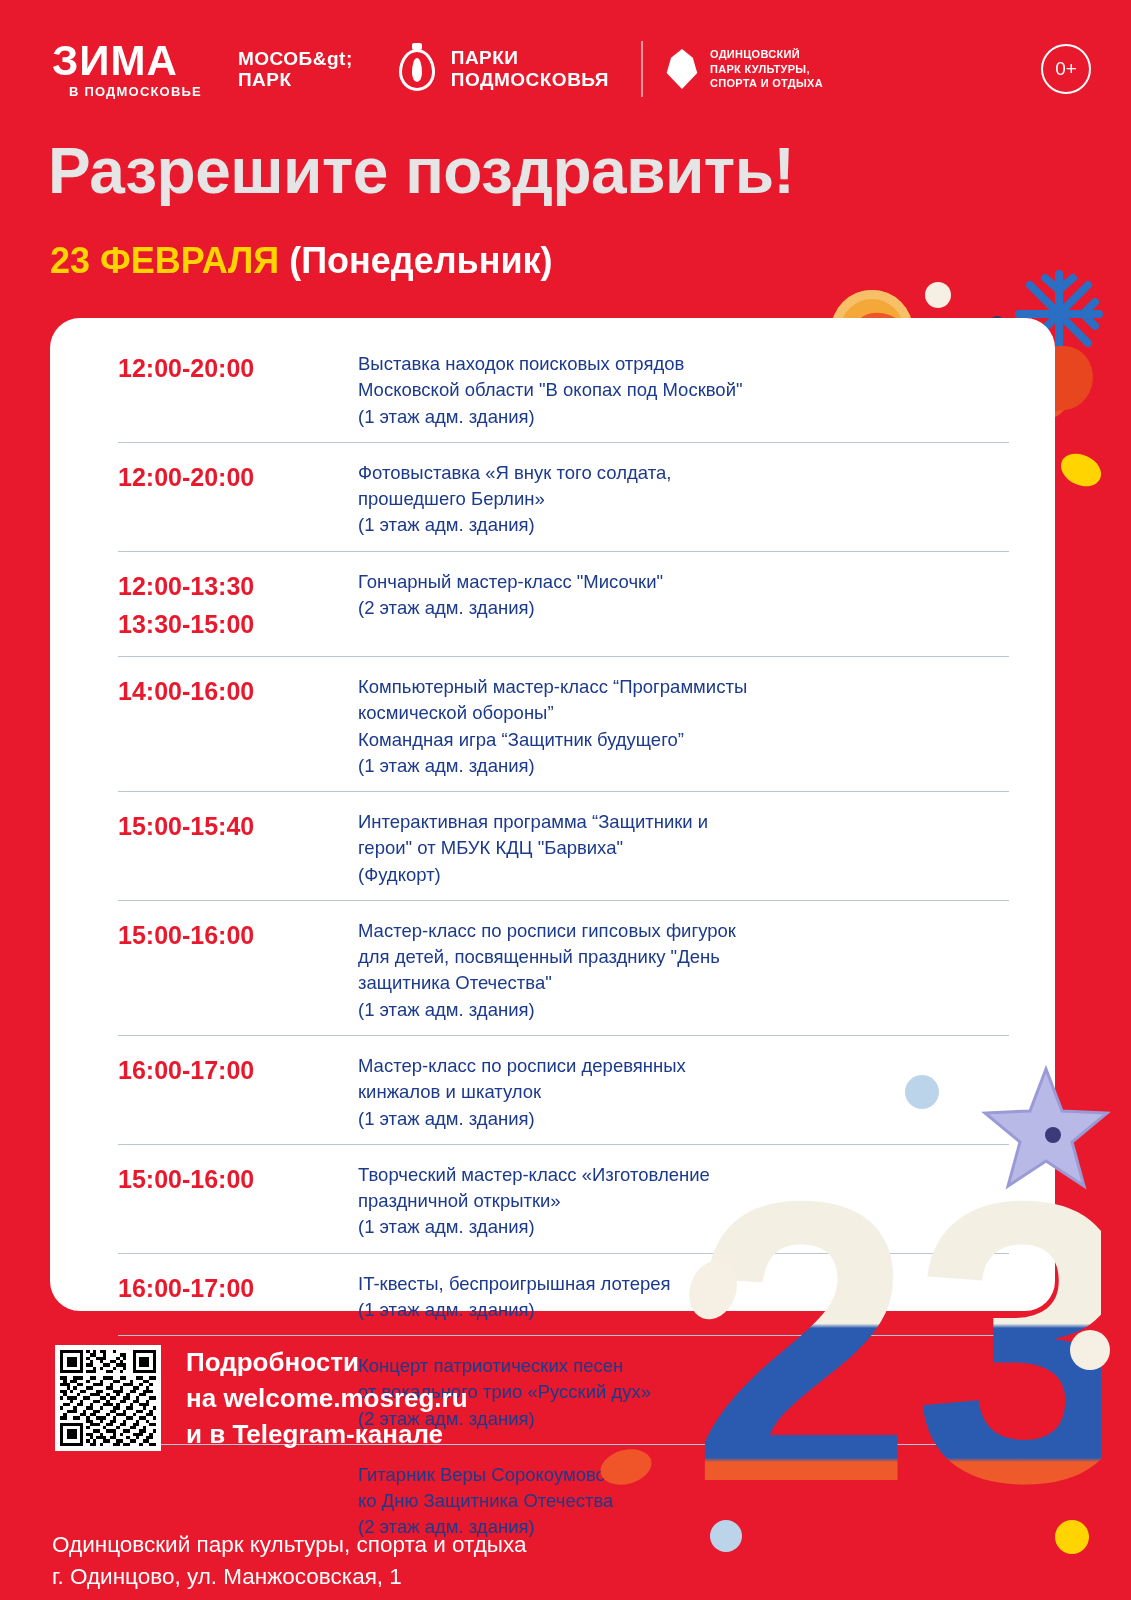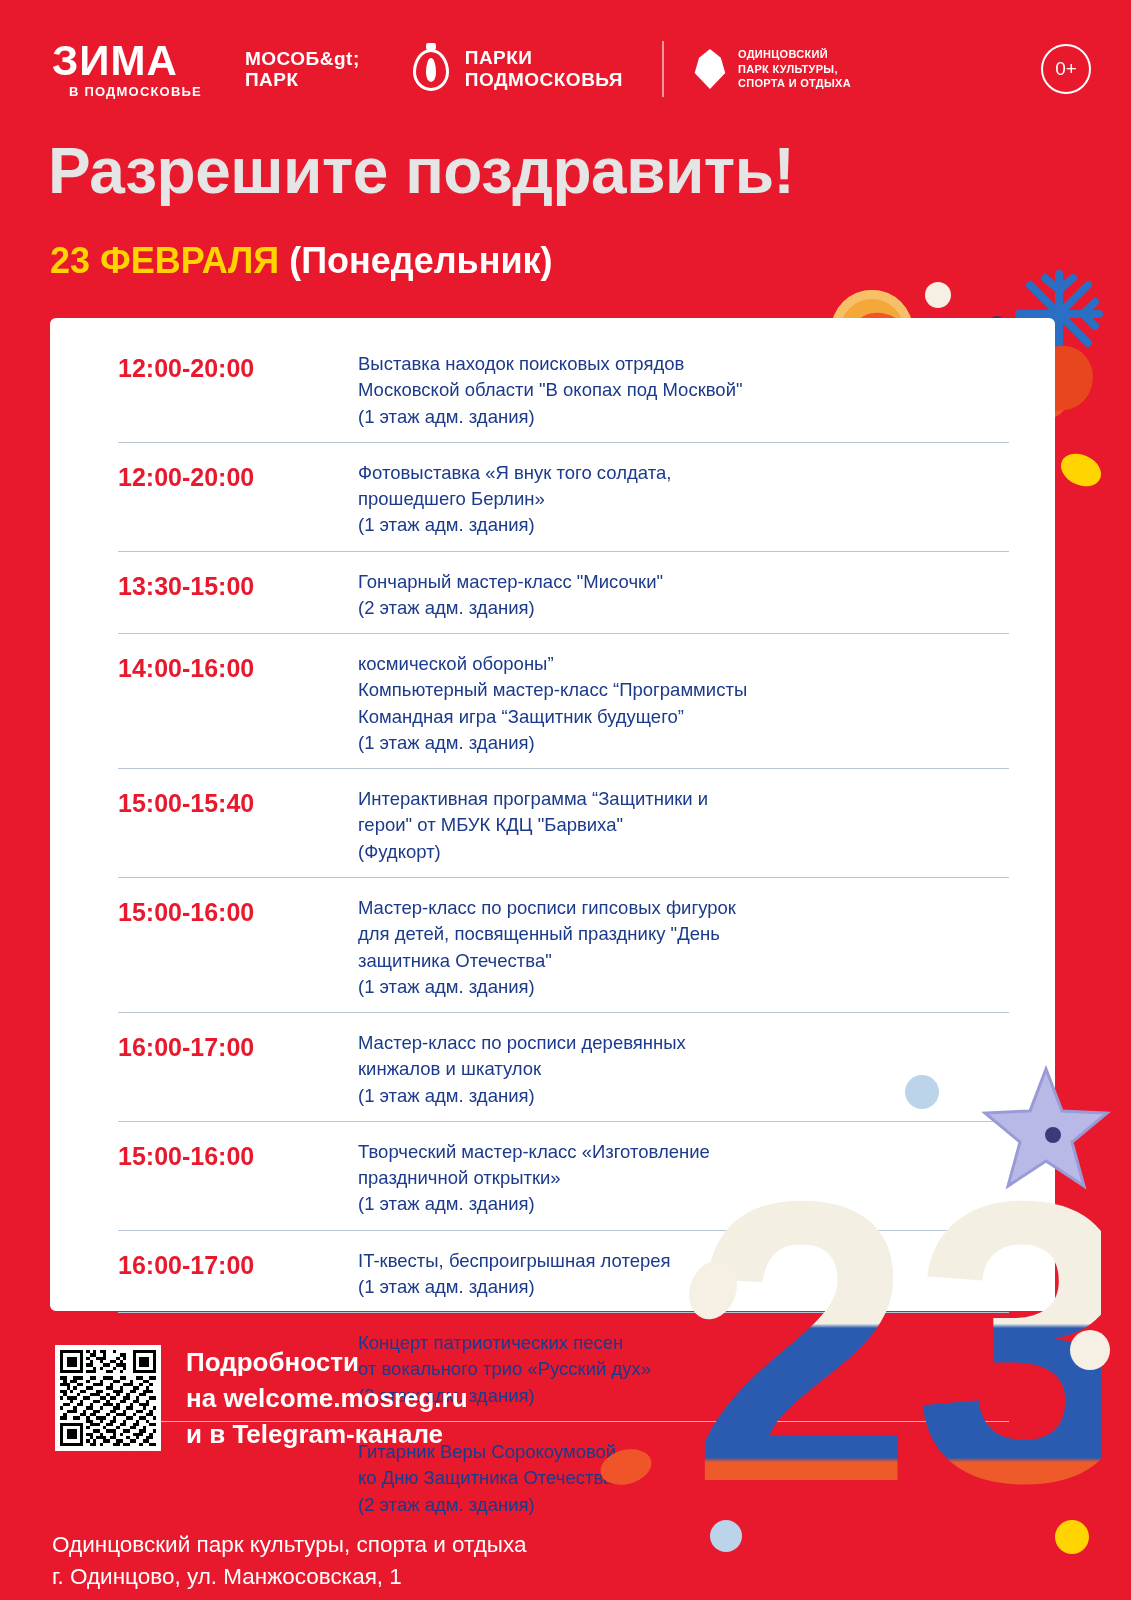--- a/index.html
+++ b/index.html
@@ -17,21 +17,21 @@
 
   
   .logobar {
     position: absolute;
     top: 34px;
     left: 52px;
     right: 40px;
     height: 70px;
     display: flex;
     align-items: center;
-    gap: 7px;
+    gap: 0;
   }
   .logo-zima {
     color: #ffffff;
     line-height: 1;
   }
   .logo-zima .big {
     font-size: 42px;
     font-weight: bold;
     letter-spacing: 1px;
     display: block;
@@ -166,21 +166,21 @@
   }
 
   
   .card {
     position: absolute;
     top: 318px;
     left: 50px;
     width: 1005px;
     height: 993px;
     background: #ffffff;
-    border-radius: 6px;
+    border-radius: 30px;
   }
   .rows {
     padding: 16px 0 0 0;
   }
   .row {
     display: flex;
     align-items: flex-start;
     padding: 13px 0 12px 0;
     margin: 0 46px 0 68px;
     border-bottom: 1px solid #b9c6d6;
@@ -378,35 +378,36 @@
       </div>
       <div class="desc">
         <div>Фотовыставка «Я внук того солдата,</div>
         <div>прошедшего Берлин»</div>
         <div>(1 этаж адм. здания)</div>
       </div>
     </div>
 
     <div class="row">
       <div class="times">
+        <div>12:00-13:30</div>
         <div>13:30-15:00</div>
       </div>
       <div class="desc">
         <div>Гончарный мастер-класс "Мисочки"</div>
         <div>(2 этаж адм. здания)</div>
       </div>
     </div>
 
     <div class="row">
       <div class="times">
         <div>14:00-16:00</div>
       </div>
       <div class="desc">
+        <div>Компьютерный мастер-класс “Программисты</div>
         <div>космической обороны”</div>
-        <div>Компьютерный мастер-класс “Программисты</div>
         <div>Командная игра “Защитник будущего”</div>
         <div>(1 этаж адм. здания)</div>
       </div>
     </div>
 
     <div class="row">
       <div class="times">
         <div>15:00-15:40</div>
       </div>
       <div class="desc">

